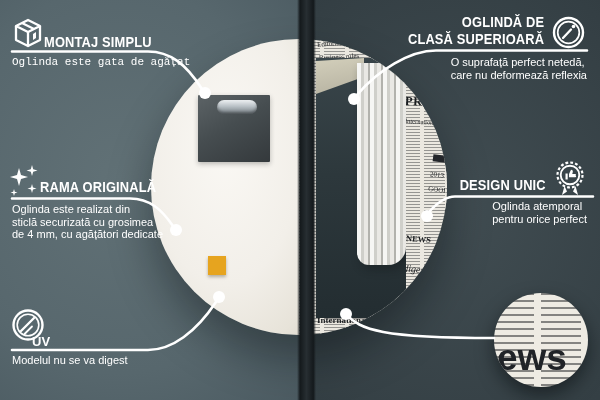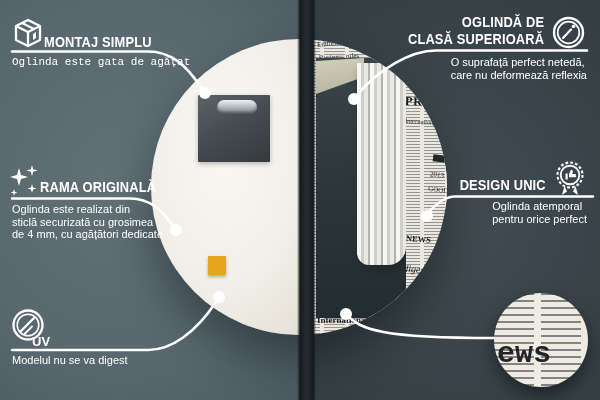--- a/index.html
+++ b/index.html
@@ -60,22 +60,22 @@
   .curtain{left:41px;top:5px;width:49px;height:202px;border-radius:0 0 18px 12px;
     background:repeating-linear-gradient(90deg,#f6f6f4 0 4px,#cfcfca 4px 7px,#e9e8e4 7px 11px,#b2b2ad 11px 13px);
     box-shadow:3px 5px 9px rgba(18,24,27,.38);}
 
   
   .detail{left:494px;top:293px;width:94px;height:94px;border-radius:50%;overflow:hidden;z-index:3;
     box-shadow:0 8px 18px rgba(4,7,9,.5);
     background-color:#eeebe3;background-image:
     repeating-linear-gradient(90deg, rgba(0,0,0,0) 0 40px, #eeebe3 40px 47px),
     repeating-linear-gradient(180deg, rgba(26,28,31,.5) 0 2px, rgba(0,0,0,0) 2px 7px);}
-  .ews{left:3px;top:44px;font-family:Liberation Mono, monospace;font-weight:bold;
-    font-size:30px;color:#202327;}
+  .ews{left:3px;top:44px;font-family:Liberation Sans, sans-serif;font-weight:bold;
+    font-size:37px;color:#202327;}
 
   
   .lines{left:0;top:0;width:600px;height:400px;z-index:5;pointer-events:none;}
 
   
   .callout{z-index:6;color:#fff;}
   .co-title{font-weight:bold;font-size:15.5px;letter-spacing:.2px;white-space:nowrap;
     transform:scaleX(.83);transform-origin:0 50%;line-height:17px;}
   .co-title.r{transform-origin:100% 50%;text-align:right;}
   .co-sub{font-size:11px;line-height:12.5px;white-space:nowrap;}

